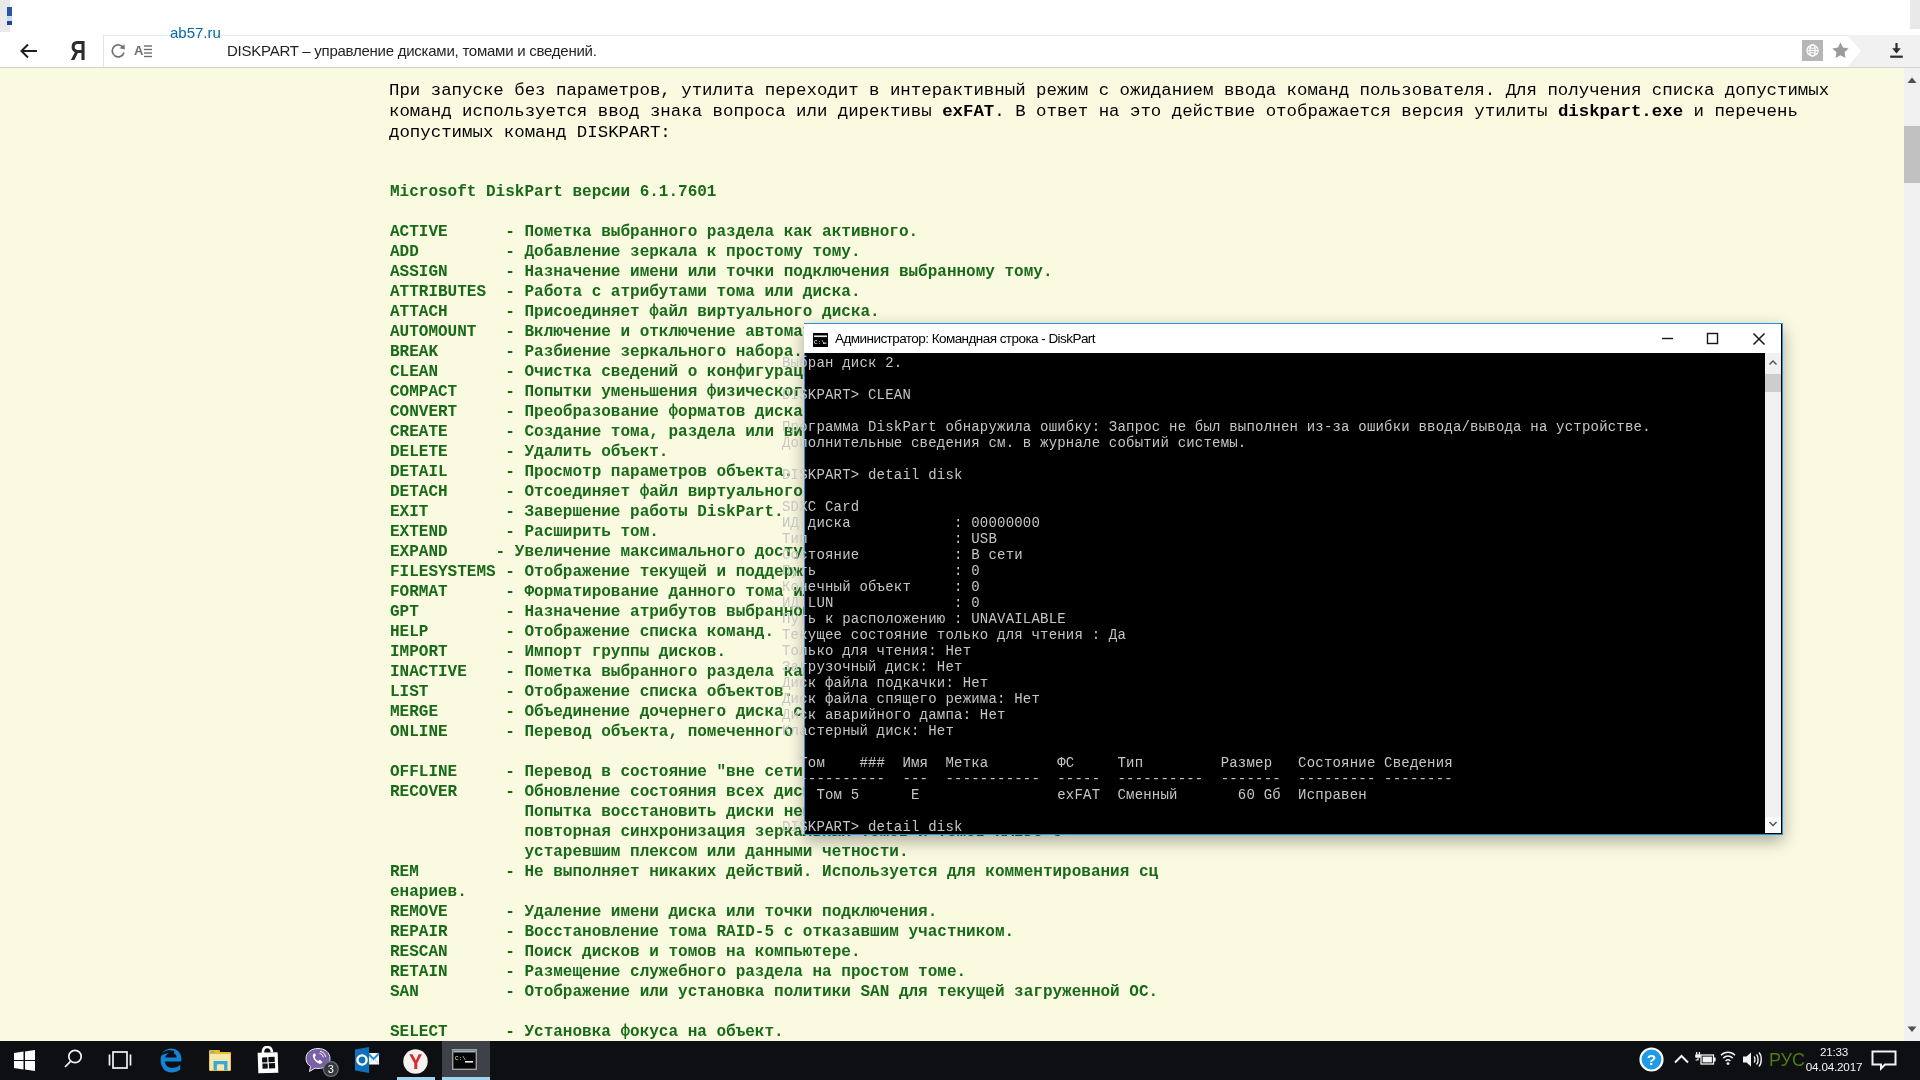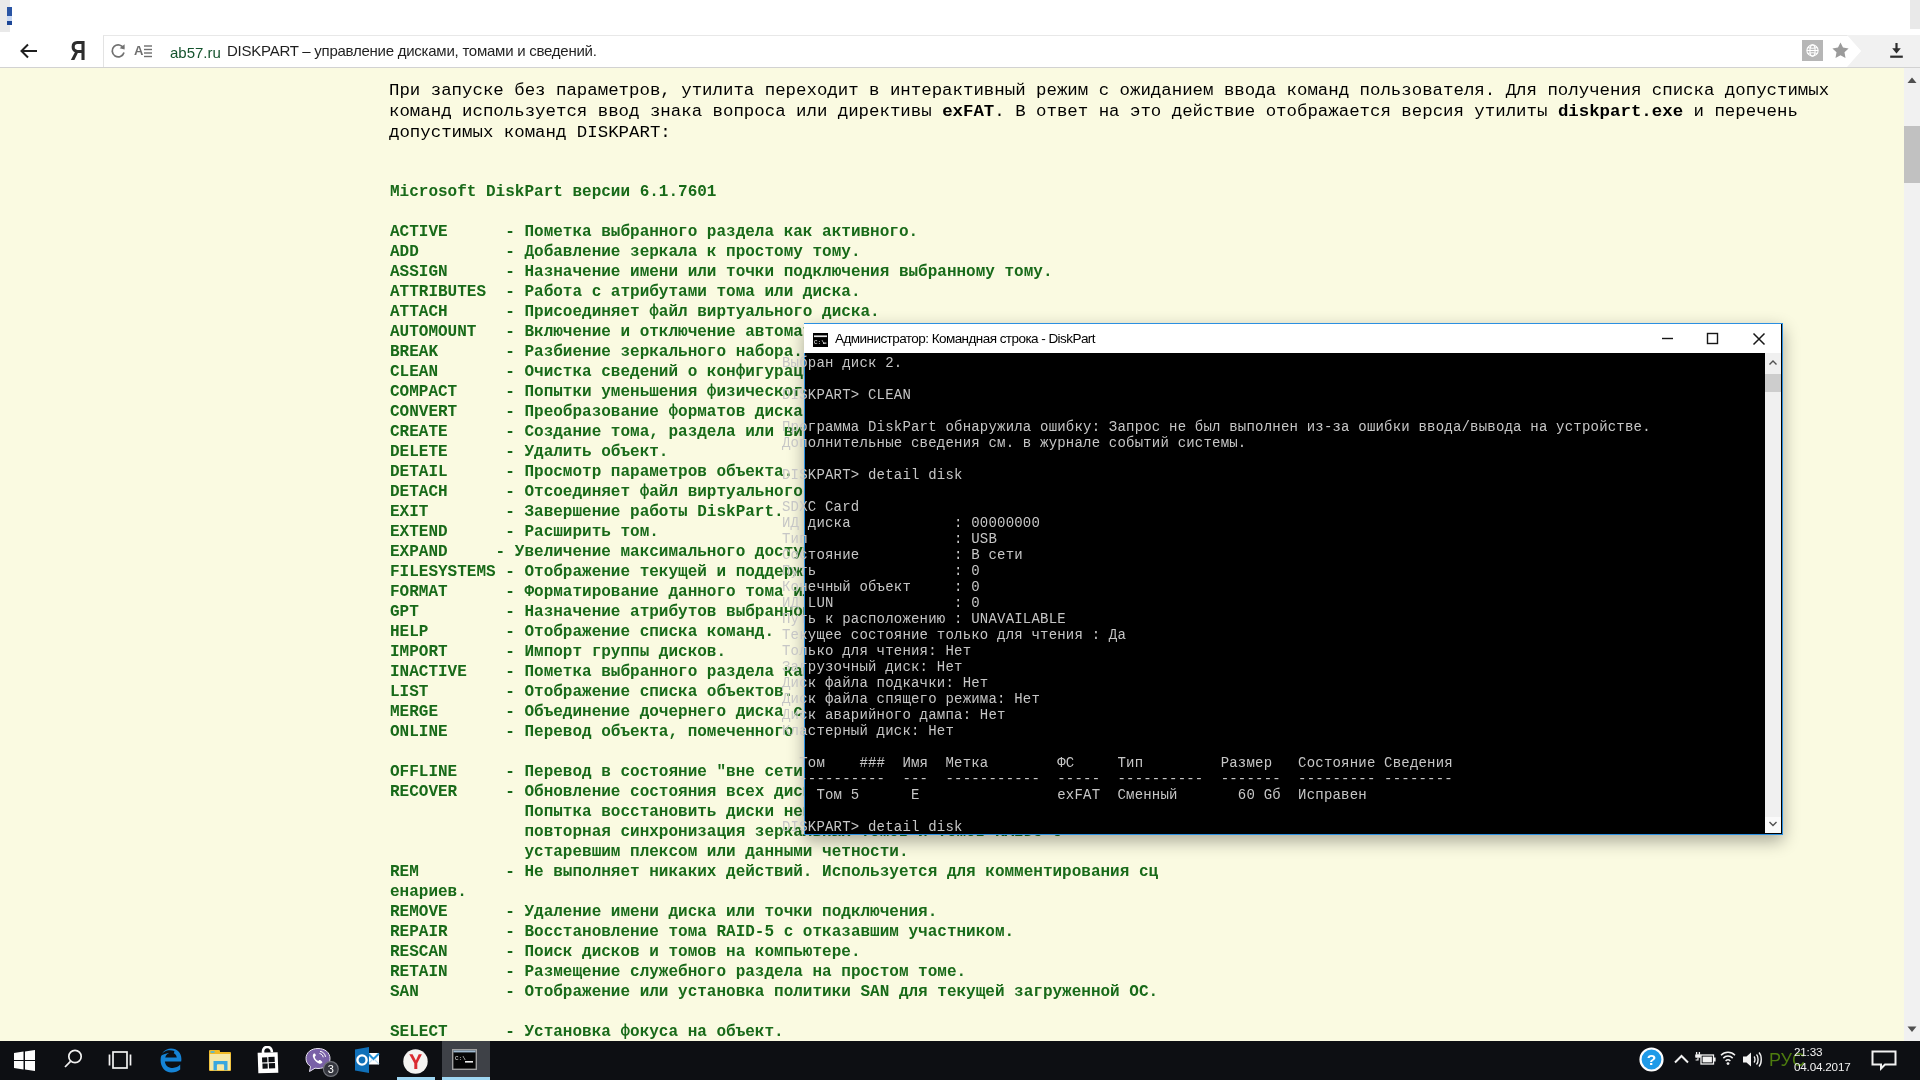--- a/index.html
+++ b/index.html
@@ -7,21 +7,21 @@
 
 #tabstrip{left:0;top:0;width:1920px;height:35px;background:#fff}
 #tabgray{left:0;top:0;width:10px;height:32px;background:#e9e9e9}
 #trgray{left:1910px;top:0;width:10px;height:29px;background:#e9e9e9}
 #fav1{left:7px;top:7px;width:5px;height:9px;background:#2a55a4}
 #fav2{left:7px;top:16px;width:5px;height:5px;background:#c9d9f4}
 #fav3{left:7px;top:21px;width:5px;height:4px;background:#1d4797}
 #addrrow{left:0;top:35px;width:1920px;height:33px;background:#fff;border-bottom:1px solid #d2d2d2}
 #field{left:103px;top:35px;width:1758px;height:32px;background:#fff;border-top:1px solid #e8e8e8;border-left:1px solid #e3e3e3;clip-path:polygon(0 0,1744px 0,1758px 16px,1744px 32px,0 32px)}
 #fieldgray{left:1846px;top:35px;width:74px;height:32px;background:#f1f1f1;clip-path:polygon(0 0,74px 0,74px 32px,0 32px,15px 16px)}
-#aburl{left:170px;top:37px;height:36px;line-height:32px;font-size:15px;color:#14532d}
+#aburl{left:170px;top:17px;height:36px;line-height:32px;font-size:15px;color:#0369a1}
 #abtitle{left:227px;top:35px;height:32px;line-height:32px;font-size:15px;letter-spacing:-.25px;color:#1f1f1f}
 #yalogo{left:68px;top:35px;width:24px;height:32px;line-height:32px;font-size:27px;font-weight:bold;color:#2d2d2d;transform:scaleX(.8)}
 
 #page{left:0;top:68px;width:1904px;height:973px;background:#fafae1}
 #para{left:389px;top:80px;white-space:nowrap;font-family:Liberation Mono, monospace;font-size:17.4px;line-height:21px;color:#000}
 #greenpre{left:390px;top:182px;font-family:"Liberation Mono",monospace;font-weight:bold;font-size:16px;line-height:20px;color:#186a19;white-space:pre}
 
 #pgsb{left:1904px;top:68px;width:16px;height:973px;background:#f1f1f1}
 #pgthumb{left:1904px;top:126px;width:16px;height:57px;background:#c1c1c1}
 
@@ -33,21 +33,21 @@
 #csb{left:1765px;top:353px;width:16px;height:480px;background:#f0f0f0}
 #csbthumb{left:1765px;top:374px;width:16px;height:18px;background:#cdcdcd}
 #csbdown{left:1765px;top:817px;width:16px;height:16px;background:#fafafa}
 
 #taskbar{left:0;top:1041px;width:1920px;height:39px;background:#0d0f13}
 #cmdbtn{left:442px;top:1041px;width:48px;height:39px;background:#3e4147}
 .uline{top:1077px;height:3px;background:#9ed6f2}
 #ul1{left:397px;width:38px}
 #ul2{left:442px;width:48px}
 #rus{left:1769px;top:1041px;width:28px;height:39px;line-height:39px;font-size:18px;color:#4d7c0f;text-align:right}
-#clk{left:1794px;top:1044px;width:80px;text-align:left;font-size:11.7px;line-height:15px;color:#f2f2f2;letter-spacing:-.2px}
+#clk{left:1794px;top:1044px;width:80px;text-align:center;font-size:11.7px;line-height:15px;color:#f2f2f2;letter-spacing:-.2px}
 </style></head><body>
 <div class="abs" id="tabstrip"></div>
 <div class="abs" id="tabgray"></div>
 <div class="abs" id="trgray"></div>
 <div class="abs" id="fav1"></div>
 <div class="abs" id="fav2"></div>
 <div class="abs" id="fav3"></div>
 <div class="abs" id="addrrow"></div>
 <div class="abs" id="fieldgray"></div>
 <div class="abs" id="field"></div>

